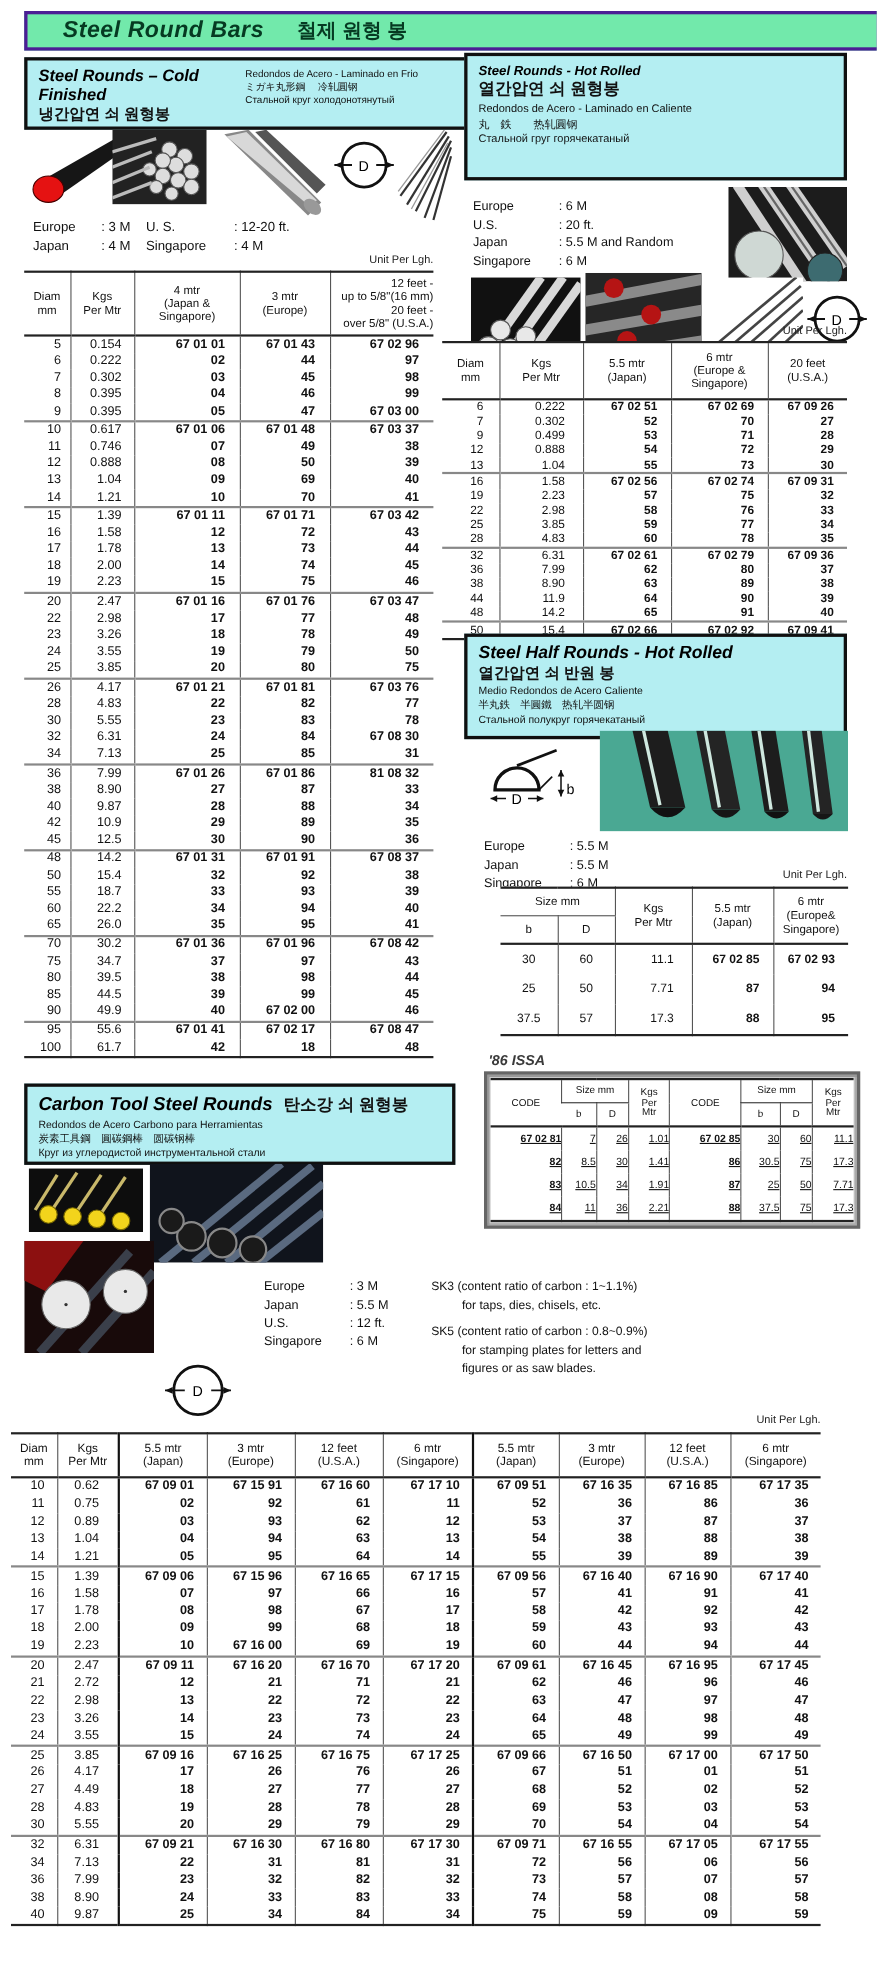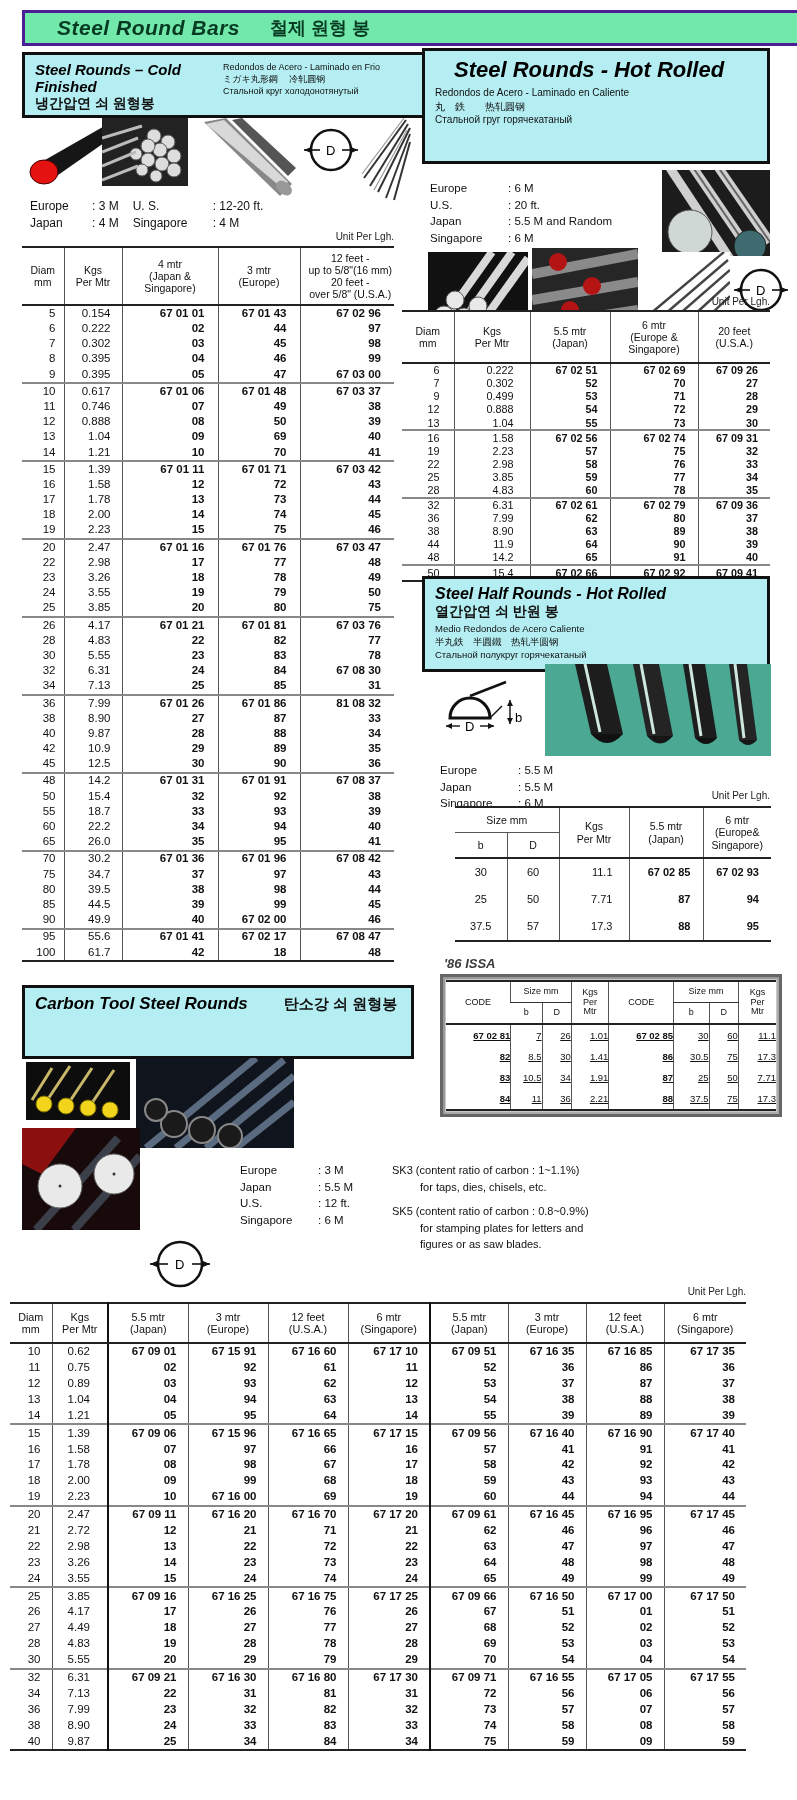--- a/index.html
+++ b/index.html
@@ -39,21 +39,21 @@
   table.tbl th+th,table.tbl td+td{border-left:1px solid #555;}
   tr.gs td{border-top:2px solid #888;}
   td{white-space:nowrap;}
   
   .t-cold{width:372px;font-size:11.5px;}
   .t-cold thead th{font-size:10.5px;line-height:1.15;height:56px;}
   .t-cold td{height:15.2px;text-align:right;line-height:1;}
   .t-cold td:nth-child(1){padding-right:8px;}
   .t-cold td:nth-child(2){padding-right:11px;}
   .t-cold td:nth-child(n+3){font-weight:bold;padding-right:13px;}
-  .t-cold th.lft{text-align:center;padding-left:6px;}
+  .t-cold th.lft{text-align:right;padding-left:6px;}
   
   .t-hot{width:368px;font-size:10.8px;}
   .t-hot thead th{font-size:10.5px;line-height:1.15;height:50px;}
   .t-hot td{height:13.1px;text-align:right;line-height:1;}
   .t-hot td:nth-child(1){padding-right:14px;}
   .t-hot td:nth-child(2){padding-right:16px;}
   .t-hot td:nth-child(n+3){font-weight:bold;padding-right:12px;}
   
   .t-half{width:316px;font-size:11px;}
   .t-half thead th{font-size:10.5px;line-height:1.2;}
@@ -515,21 +515,22 @@
         <td>100</td>
         <td>61.7</td>
         <td>42</td>
         <td>18</td>
         <td>48</td>
       </tr>
     </tbody>
 </table>
 
 <div class="abs box hot-box">
-  <div class="t-en" style="font-size:22px;margin-left:19px;">Steel Rounds - Hot Rolled</div>
+  <div class="t-en" style="font-size:12px;">Steel Rounds - Hot Rolled</div>
+  <div class="t-ko" style="font-size:15px;">열간압연 쇠 원형봉</div>
   <div class="sub" style="font-size:10px;margin-top:3px;">
     <div>Redondos de Acero - Laminado en Caliente</div>
     <div>丸　鉄　　热轧圓钢</div>
     <div>Стальной груг горячекатаный</div>
   </div>
 </div>
 
 <div class="abs lens" style="left:430px;top:180px;font-size:11.5px;">
   <div class="row">
       <span class="lab">Europe</span>
@@ -952,23 +953,28 @@
           <td>88</td>
           <td>37.5</td>
           <td>75</td>
           <td>17.3</td>
         </tr>
       </tbody>
   </table>
 </div>
 
 <div class="abs box carbon-box">
-  <div style="display:flex;gap:36px;align-items:baseline;">
+  <div style="display:flex;gap:10px;align-items:baseline;">
     <span class="t-en" style="font-size:17px;">Carbon Tool Steel Rounds</span>
     <span class="t-ko" style="font-size:15px;">탄소강 쇠 원형봉</span>
+  </div>
+  <div class="sub" style="font-size:9.5px;margin-top:3px;">
+    <div>Redondos de Acero Carbono para  Herramientas</div>
+    <div>炭素工具鋼　圓碳鋼棒　圆碳钢棒</div>
+    <div>Круг из углеродистой инструментальной стали</div>
   </div>
 </div>
 
 <div class="ph" style="left:26px;top:1062px;width:104px;height:58px;">
   <svg width="104" height="58">
       <rect width="104" height="58" fill="#0d0d0d"></rect>
   <g stroke="#c9b86a" stroke-width="3">
         <line x1="20" y1="40" x2="44" y2="4"></line>
         <line x1="42" y1="42" x2="66" y2="6"></line>
         <line x1="64" y1="44" x2="88" y2="8"></line>

